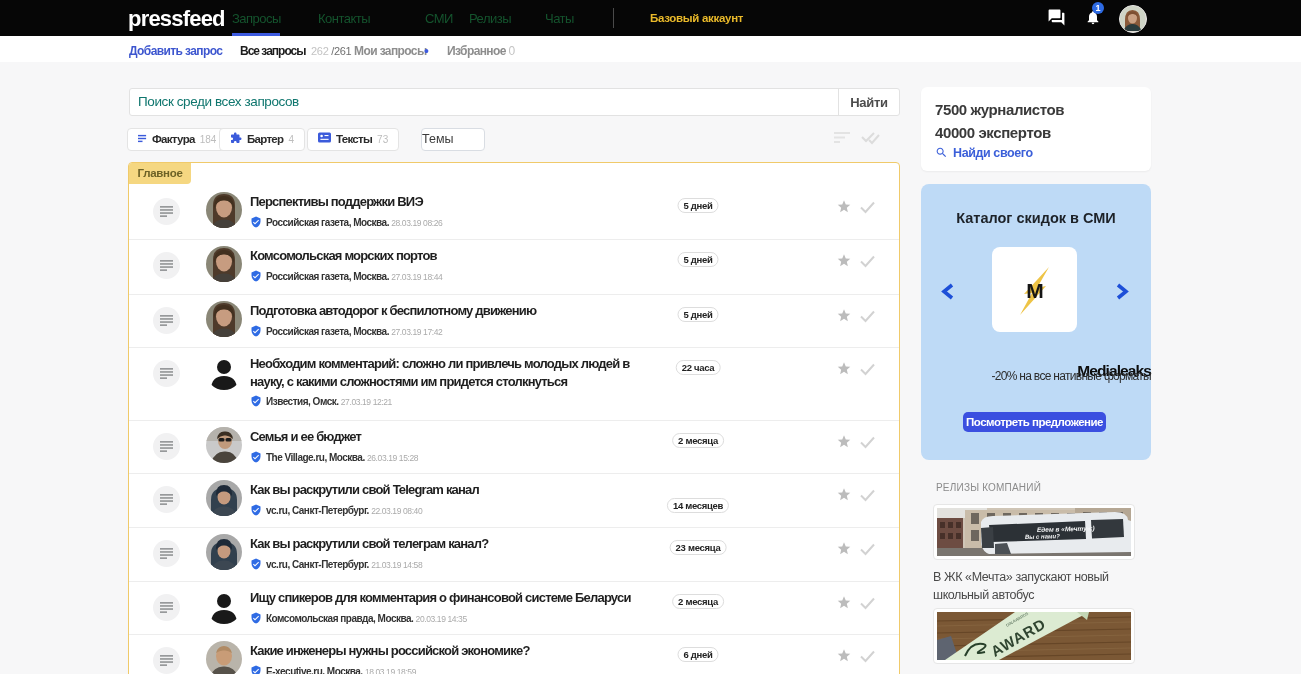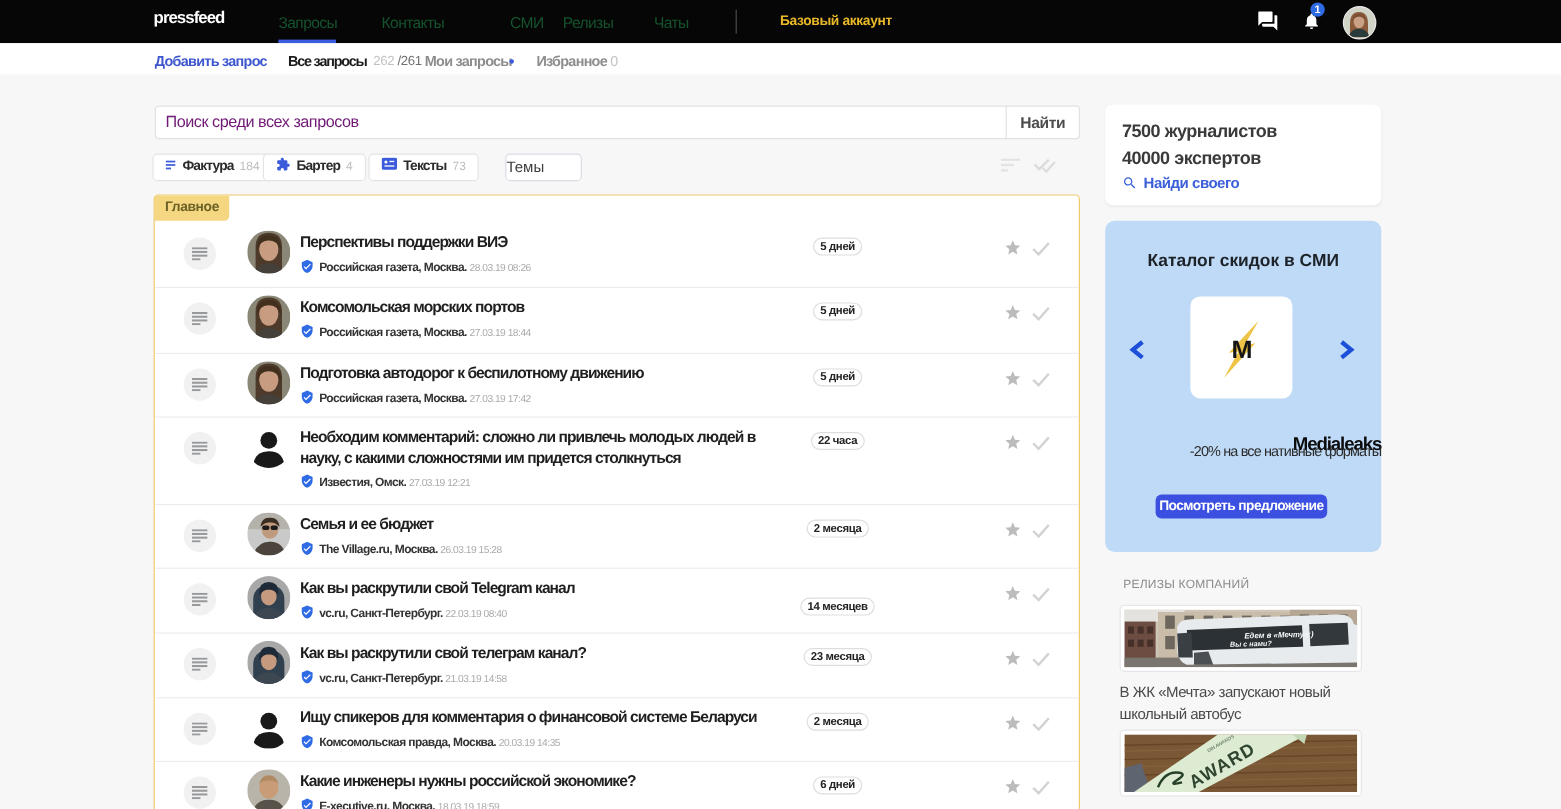--- a/index.html
+++ b/index.html
@@ -13,21 +13,21 @@
 .src .dt{font-size:8.5px;letter-spacing:-0.4px;font-weight:normal;color:#aaa}
 .sep{position:absolute;left:129px;width:770px;height:1px;background:#ededed}
 .docbtn{position:absolute;left:153px;width:27px;height:27px;border-radius:50%;background:#f1f1f2}
 .avatar{position:absolute;left:206px;width:36px;height:36px;border-radius:50%;overflow:hidden}
 .chip{position:absolute;top:128px;height:23px;background:#fff;border:1px solid #e4e4e4;border-radius:4px;font-size:11.5px;letter-spacing:-0.7px;font-weight:bold;color:#2b2b2b;line-height:21px;padding:0 10px}
 .chip .n{color:#bdbdbd;font-weight:normal;font-size:10px;letter-spacing:0;margin-left:5px}
 </style></head>
 <body>
 
 <div class="abs" id="topbar"></div>
-<div class="abs" style="left:128px;top:6px;color:#fff;font-weight:bold;font-size:14px;letter-spacing:-0.8px">pressfeed</div>
+<div class="abs" style="left:128px;top:6px;color:#fff;font-weight:bold;font-size:22px;letter-spacing:-0.8px">pressfeed</div>
 <div class="abs nav" style="left:232px">Запросы</div>
 <div class="abs nav" style="left:318px">Контакты</div>
 <div class="abs nav" style="left:425px">СМИ</div>
 <div class="abs nav" style="left:469px">Релизы</div>
 <div class="abs nav" style="left:545px">Чаты</div>
 <div class="abs" style="left:232px;top:33px;width:48px;height:3px;background:#3d5be0"></div>
 <div class="abs" style="left:613px;top:8px;width:1px;height:20px;background:#4a4a4a"></div>
 <div class="abs" style="left:650px;top:12px;color:#e9b92a;font-weight:bold;font-size:11.5px;letter-spacing:-0.3px">Базовый аккаунт</div>
 <svg class="abs" style="left:1047px;top:8px" width="19" height="19" viewBox="0 0 24 24">
     <path fill="#fff" d="M21 6h-2v9H6v2c0 .55.45 1 1 1h11l4 4V7c0-.55-.45-1-1-1zM17 2H3c-.55 0-1 .45-1 1v14l4-4h10c.55 0 1-.45 1-1V3c0-.55-.45-1-1-1z"></path>
@@ -49,21 +49,21 @@
 <div class="abs" id="subnav"></div>
 <div class="abs sn" style="left:129px;color:#3d56cf">Добавить запрос</div>
 <div class="abs sn" style="left:240px;color:#1c1c1c;letter-spacing:-1px">Все запросы</div>
 <div class="abs" style="top:45px;left:311px;color:#c3c3c3;font-size:11px;letter-spacing:-0.3px">262 <span style="color:#6f6f6f">/261</span></div>
 <div class="abs sn" style="left:354px;color:#8d8d8d">Мои запросы</div>
 <div class="abs" style="left:424px;top:43px;color:#3d5be0;font-size:14px">•</div>
 <div class="abs sn" style="left:447px;color:#8d8d8d">Избранное <span style="color:#c3c3c3;font-weight:normal">0</span></div>
 
 <div class="abs" style="left:129px;top:88px;width:771px;height:28px;background:#fff;border:1px solid #e2e2e2;border-radius:3px"></div>
 <div class="abs" style="left:838px;top:88px;width:1px;height:28px;background:#e2e2e2"></div>
-<div class="abs" style="left:138px;top:94px;font-size:13.5px;letter-spacing:-0.4px;color:#701a75">Поиск среди всех запросов</div>
+<div class="abs" style="left:138px;top:94px;font-size:13.5px;letter-spacing:-0.4px;color:#0f766e">Поиск среди всех запросов</div>
 <div class="abs" style="left:843px;top:95px;width:52px;text-align:center;font-size:13px;letter-spacing:-0.3px;color:#4c4c4c;font-weight:bold">Найти</div>
 
 <div class="abs chip" style="left:127px"><svg width="9" height="9" viewBox="0 0 10 10" style="margin-right:5px">
       <g fill="#3b5bdb">
         <rect x="0" y="1" width="9" height="1.6"></rect>
         <rect x="0" y="4.2" width="9" height="1.6"></rect>
         <rect x="0" y="7.4" width="5" height="1.6"></rect>
       </g>
     </svg>Фактура<span class="n">184</span></div>
 <div class="abs chip" style="left:219px"><svg width="12" height="12" viewBox="0 0 24 24" style="margin-right:5px;vertical-align:-1px">

